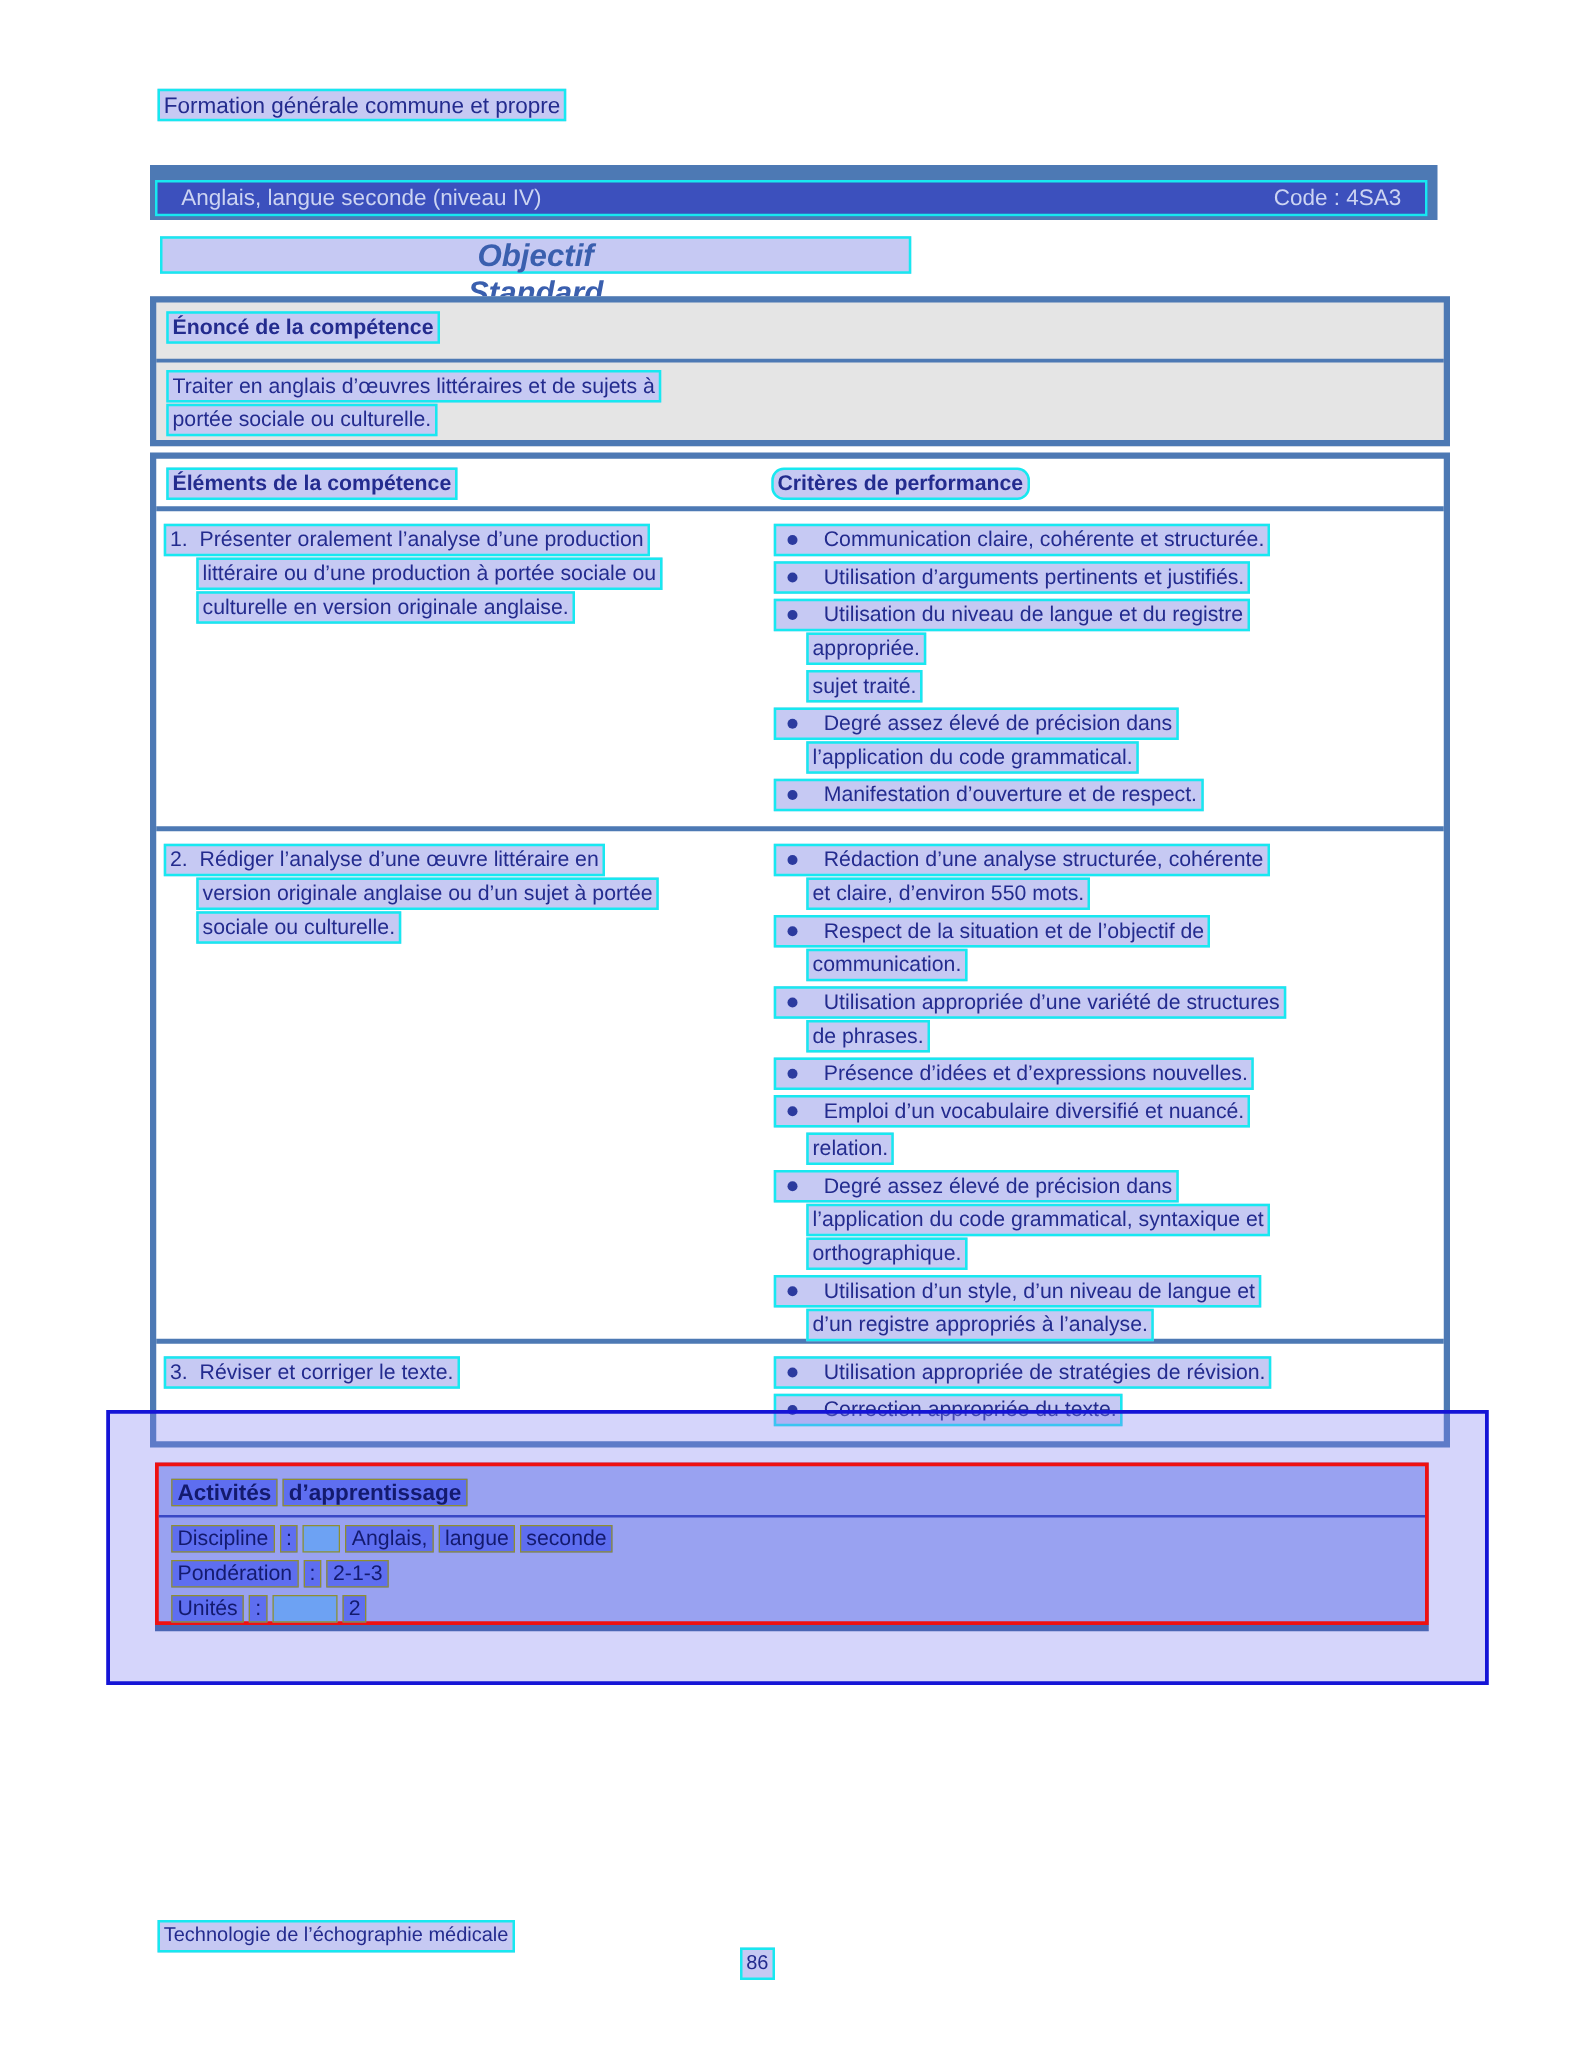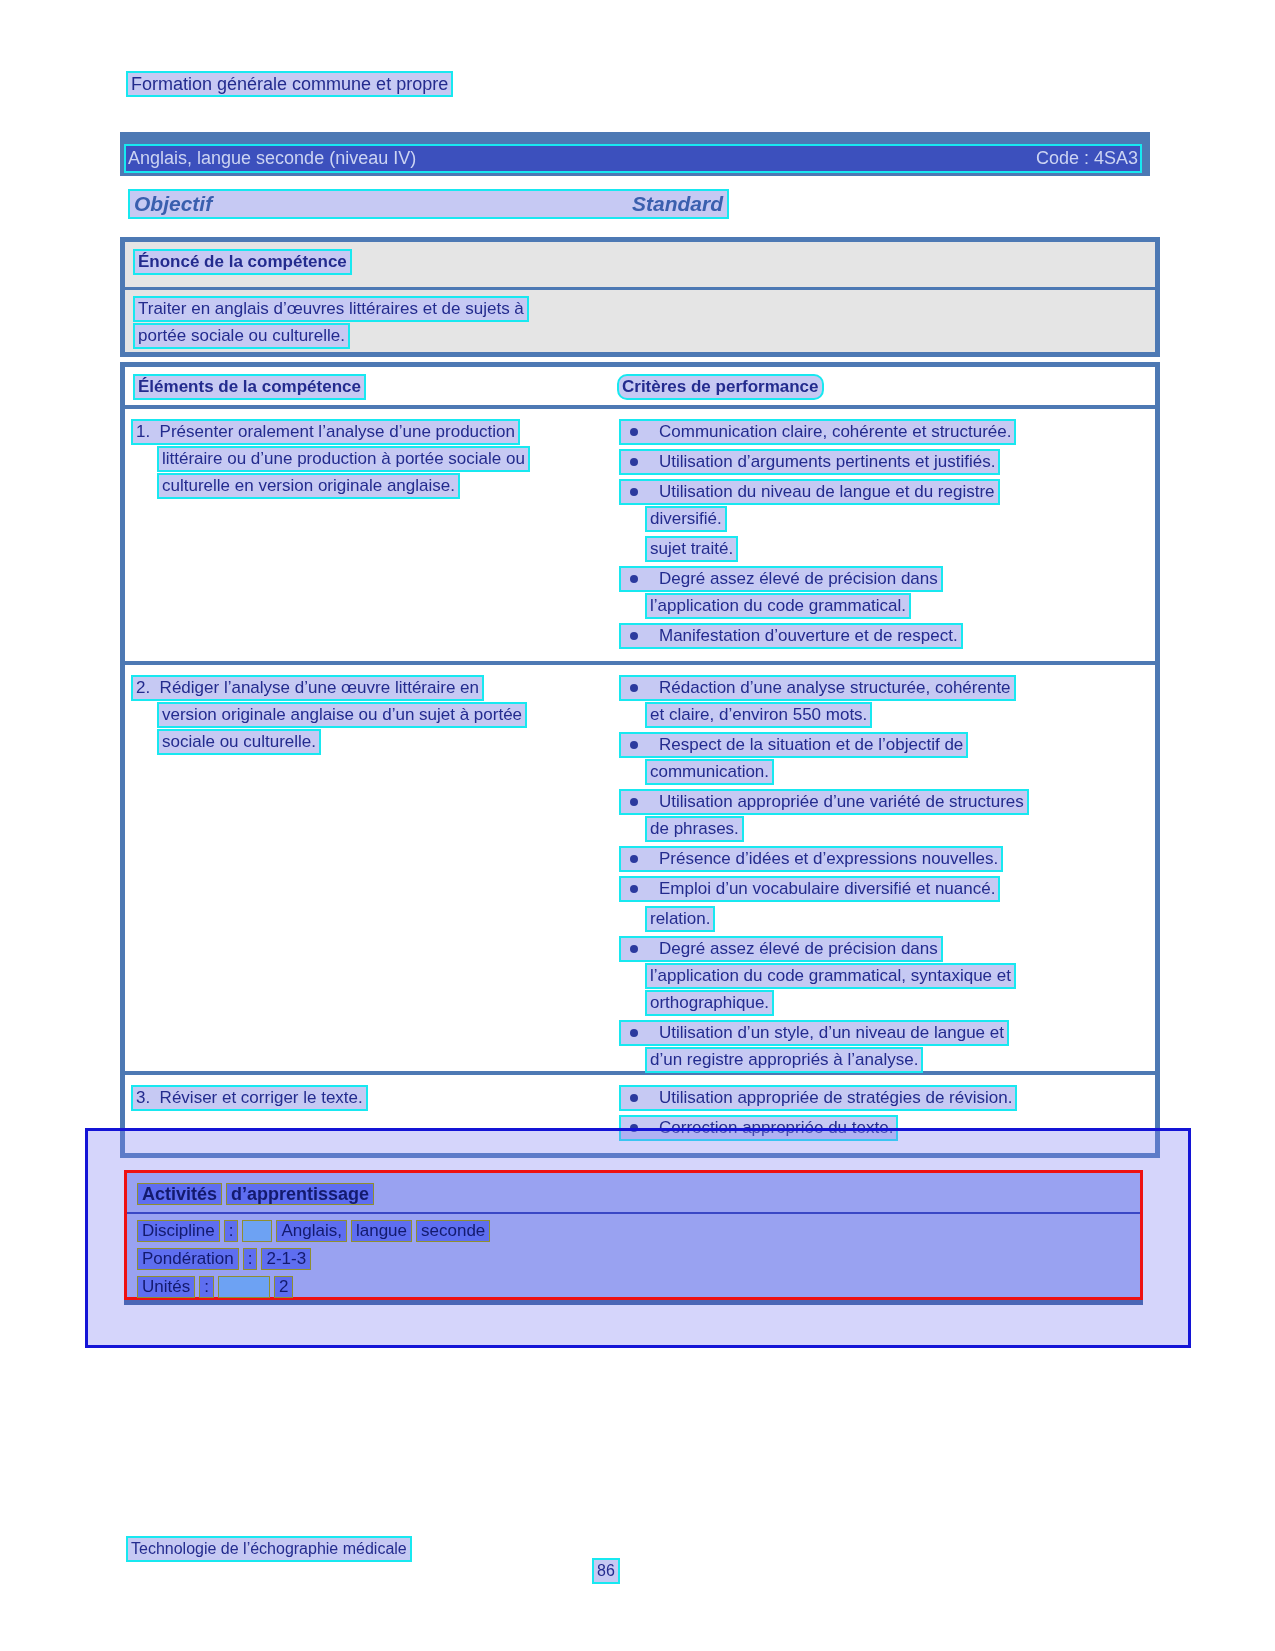--- a/index.html
+++ b/index.html
@@ -10,26 +10,26 @@
   .ocr{display:inline-block;background:#c6c9f3;border:2px solid #18e8f0;
        color:#232b8e;padding:0 3px;line-height:22px;font-size:17px;white-space:nowrap;}
   .b{font-weight:bold;}
   .line{margin:1px 0;}
   .ind{margin-left:26px;}
 
   
   #bar{position:absolute;left:120px;top:132px;width:1030px;height:44px;background:#4d79b4;}
   #bar-inner{position:absolute;left:4px;top:12px;right:8px;height:25px;background:#3c50bd;
              border:2px solid #18e8f0;display:flex;justify-content:space-between;align-items:center;
-             padding:0 2px;color:#ccd4f2;font-size:18px;line-height:21px;white-space:nowrap;}
+             padding:0 19px;color:#ccd4f2;font-size:18px;line-height:21px;white-space:nowrap;}
 
   
   #obj-row{position:absolute;left:128px;top:189px;width:589px;height:26px;background:#c6c9f3;
            border:2px solid #18e8f0;display:flex;justify-content:space-between;align-items:center;
-           padding:0 4px;font-size:21px;font-weight:bold;font-style:italic;color:#3a5fae;white-space:nowrap;}
+           padding:0 4px;font-size:25px;font-weight:bold;font-style:italic;color:#3a5fae;white-space:nowrap;flex-direction:column;}
 
   
   #enonce{position:absolute;left:120px;top:237px;width:1030px;height:110px;border:5px solid #4d79b4;background:#e5e5e5;}
   #enonce .hd{height:38px;border-bottom:3px solid #4d79b4;padding:7px 8px 0 8px;}
   #enonce .bd{padding:5px 8px 0 8px;}
 
   
   #table{position:absolute;left:120px;top:362px;width:1030px;height:786px;border:5px solid #4d79b4;background:#fff;}
   #thead{position:relative;height:38px;border-bottom:4px solid #4d79b4;}
   #thead .h1{position:absolute;left:8px;top:7px;}
@@ -106,21 +106,21 @@
           </div>
           <div class="cell-r">
             <div class="crit">
               <div class="line"><span class="ocr"><span class="dot"></span>Communication claire, cohérente et structurée.</span></div>
             </div>
             <div class="crit">
               <div class="line"><span class="ocr"><span class="dot"></span>Utilisation d’arguments pertinents et justifiés.</span></div>
             </div>
             <div class="crit">
               <div class="line"><span class="ocr"><span class="dot"></span>Utilisation du niveau de langue et du registre</span></div>
-              <div class="line ind"><span class="ocr">diversifié.</span></div>
+              <div class="line ind"><span class="ocr">appropriée.</span></div>
             </div>
             <div class="crit">
               <div class="line ind"><span class="ocr">sujet traité.</span></div>
             </div>
             <div class="crit">
               <div class="line"><span class="ocr"><span class="dot"></span>Degré assez élevé de précision dans</span></div>
               <div class="line ind"><span class="ocr">l’application du code grammatical.</span></div>
             </div>
             <div class="crit">
               <div class="line"><span class="ocr"><span class="dot"></span>Manifestation d’ouverture et de respect.</span></div>

